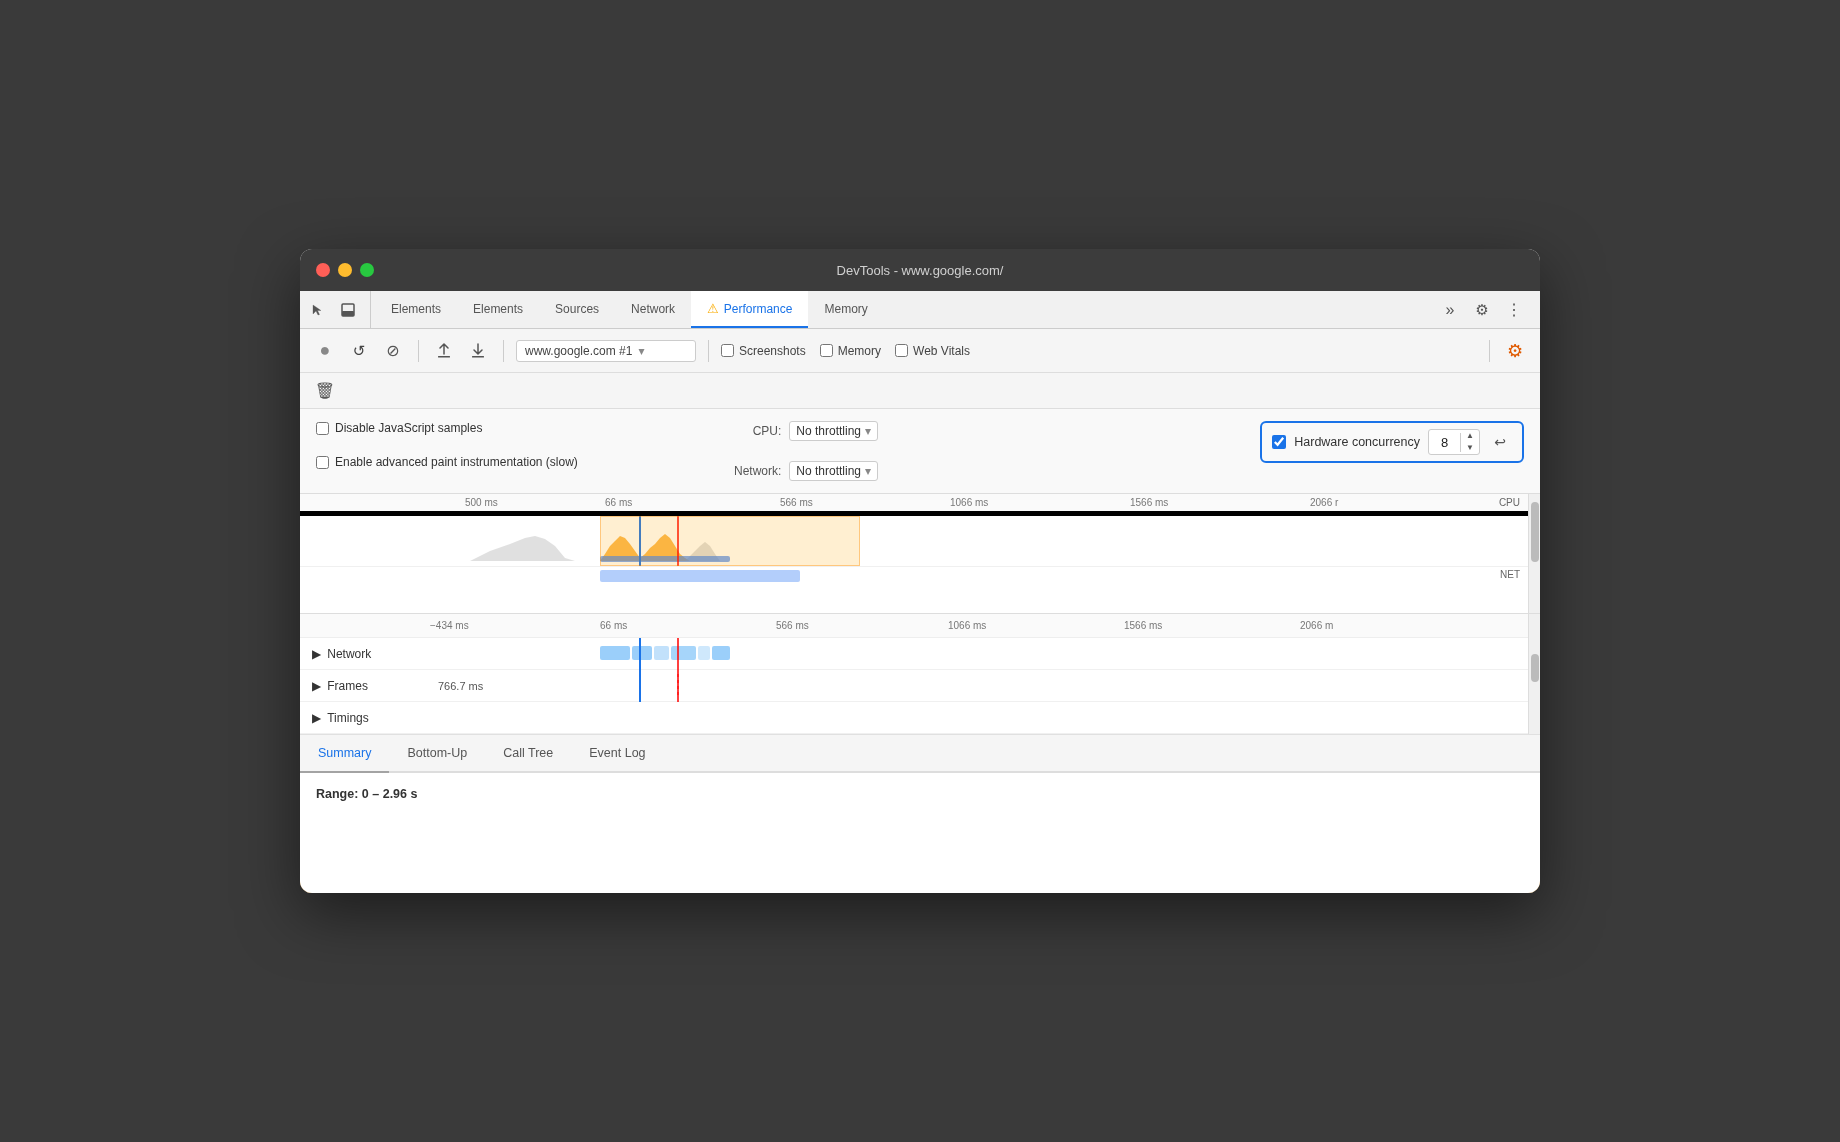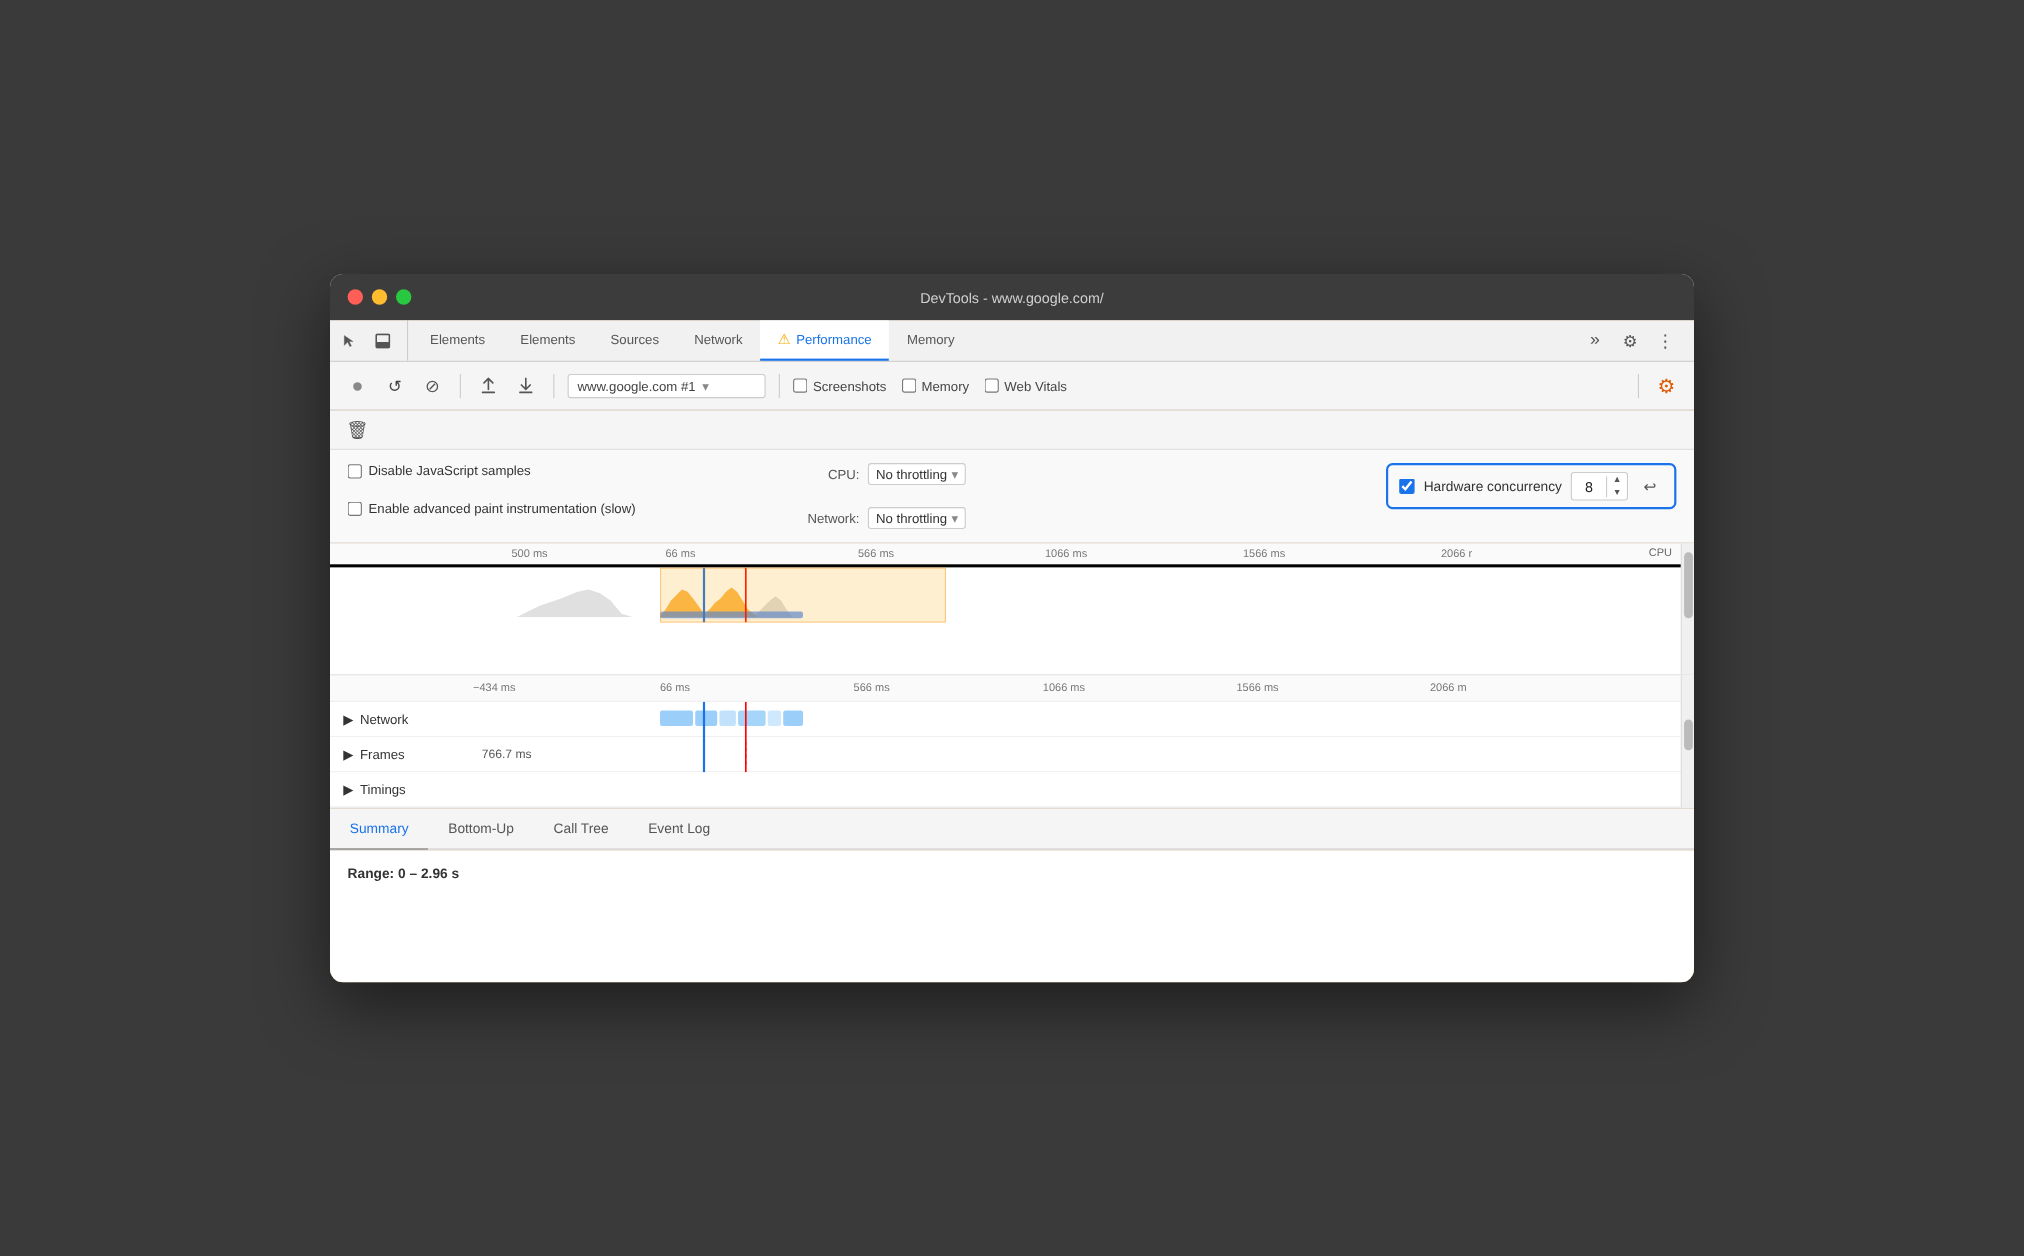--- a/index.html
+++ b/index.html
@@ -579,21 +579,21 @@
               <button class="hc-arrow">▼</button>
             </div>
           </div>
           <button class="hc-reset">↩</button>
         </div>
       </div>
     </div>
 
     <div class="timeline-area" style="position:relative;">
 
-      <div class="timeline-ruler" style="position:relative;height:22px;background:#fafafa;border-bottom:3px solid #000000;padding-left:0;">
+      <div class="timeline-ruler" style="position:relative;height:22px;background:#fafafa;border-bottom:5px solid #000000;padding-left:0;">
         <span class="ruler-mark" style="left:165px;">500 ms</span>
         <span class="ruler-mark" style="left:305px;">66 ms</span>
         <span class="ruler-mark" style="left:480px;">566 ms</span>
         <span class="ruler-mark" style="left:650px;">1066 ms</span>
         <span class="ruler-mark" style="left:830px;">1566 ms</span>
         <span class="ruler-mark" style="left:1010px;">2066 r</span>
         <span style="position:absolute;right:20px;font-size:10px;color:#666;top:3px;">CPU</span>
       </div>
 
       <div style="position:relative;height:50px;background:white;margin-left:0;">
@@ -608,20 +608,26 @@
           <rect x="300" y="40" width="130" height="6" rx="2" fill="#4285f4" opacity="0.7"></rect>
 
           <line x1="340" y1="0" x2="340" y2="50" stroke="#1a73e8" stroke-width="2"></line>
 
           <line x1="378" y1="0" x2="378" y2="50" stroke="red" stroke-width="1.5"></line>
         </svg>
 
         <div style="position:absolute;left:300px;right:680px;top:0;bottom:0;background:rgba(255,165,0,0.18);border:1px solid rgba(255,140,0,0.4);pointer-events:none;"></div>
       </div>
 
+      <div style="position:relative;height:20px;background:white;border-top:1px solid #f0f0f0;">
+        <svg width="100%" height="20">
+          <rect x="300" y="3" width="200" height="12" rx="2" fill="#4285f4" opacity="0.4"></rect>
+        </svg>
+        <span style="position:absolute;right:20px;top:2px;font-size:10px;color:#666;">NET</span>
+      </div>
 
       <div style="position:absolute;right:0;top:0;bottom:0;width:12px;background:#f0f0f0;border-left:1px solid #ddd;">
         <div style="position:absolute;width:8px;left:2px;top:8px;height:60px;background:#bbb;border-radius:4px;"></div>
       </div>
     </div>
 
     <div class="timeline-section" style="position:relative;">
 
       <div style="display:flex;align-items:center;height:24px;background:#fafafa;border-bottom:1px solid #eee;font-size:10px;color:#777;position:relative;">
         <span style="position:absolute;left:130px;">−434 ms</span>

